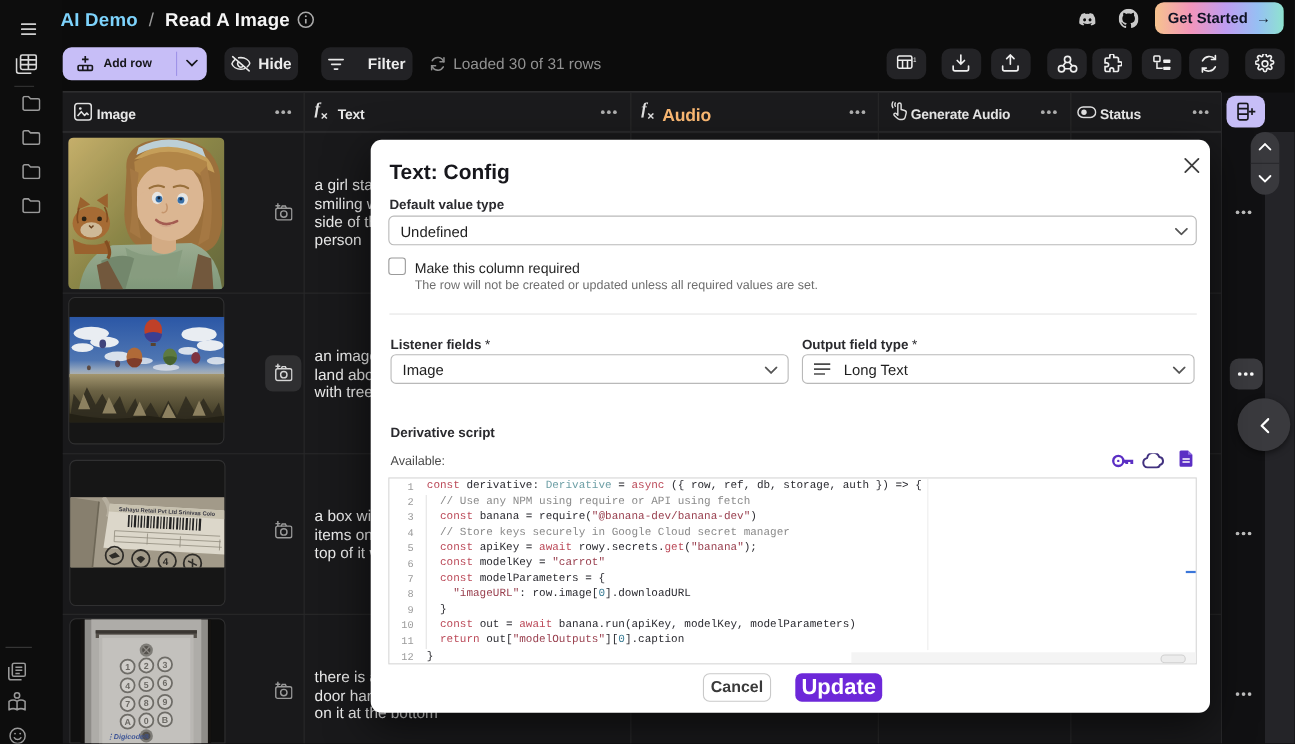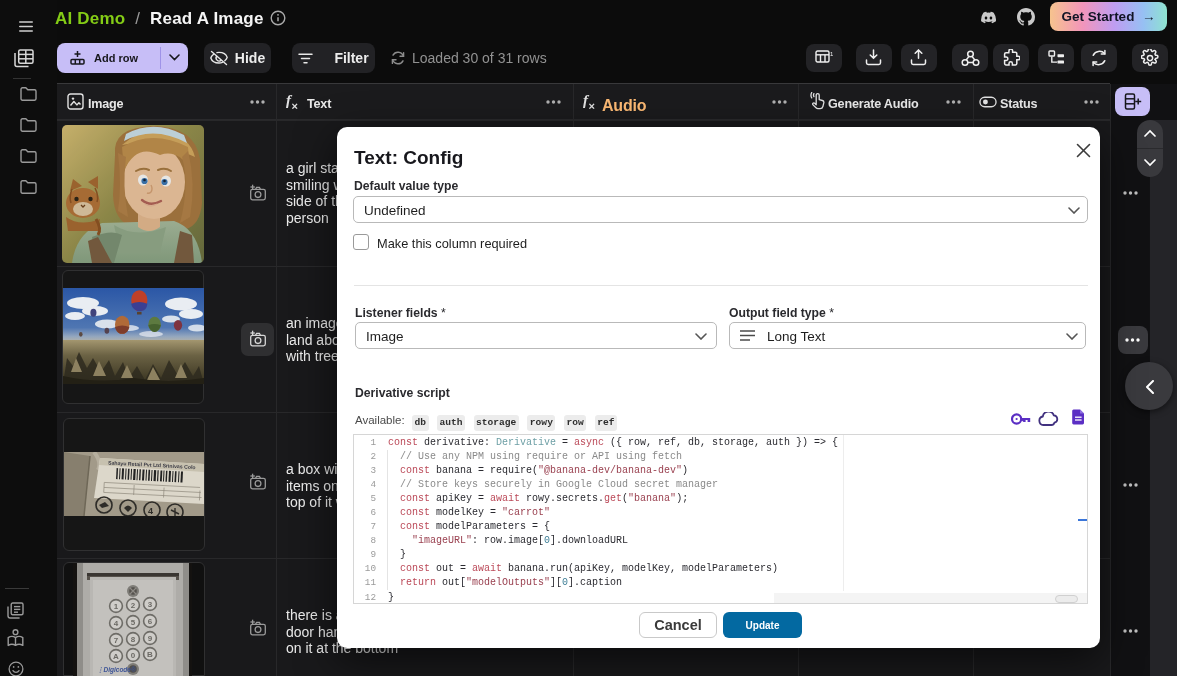--- a/index.html
+++ b/index.html
@@ -68,21 +68,21 @@
 </svg>
 <svg class="abs" style="left:8px;top:661px" width="16" height="16" viewBox="0 0 17 17">
   <g fill="none" stroke="#9a9a9a" stroke-width="1.4">
     <circle cx="8.5" cy="8.5" r="7.3"></circle>
     <path d="M5.3 10.2 a3.7 3.7 0 0 0 6.4 0" stroke-linecap="round"></path>
   </g>
   <circle cx="6" cy="6.3" r="0.9" fill="#9a9a9a"></circle>
     <circle cx="11" cy="6.3" r="0.9" fill="#9a9a9a"></circle>
 </svg>
 
-<div class="abs" style="left:55px;top:9px;font-size:17px;font-weight:bold;letter-spacing:0.2px;color:#f5f5f5;"><span style="color:#84cc16;">AI Demo</span>&nbsp;&nbsp;<span style="color:#9a9a9a;font-weight:400;">/</span>&nbsp;&nbsp;Read A Image</div>
+<div class="abs" style="left:55px;top:9px;font-size:17px;font-weight:bold;letter-spacing:0.2px;color:#f5f5f5;"><span style="color:#7dd3fc;">AI Demo</span>&nbsp;&nbsp;<span style="color:#9a9a9a;font-weight:400;">/</span>&nbsp;&nbsp;Read A Image</div>
 <svg class="abs" style="left:270px;top:10px" width="16" height="16" viewBox="0 0 16 16">
   <circle cx="8" cy="8" r="6.8" fill="none" stroke="#aaa" stroke-width="1.4"></circle>
   <circle cx="8" cy="4.8" r="0.9" fill="#aaa"></circle>
     <line x1="8" y1="7.3" x2="8" y2="11.3" stroke="#aaa" stroke-width="1.5"></line>
 </svg>
 
 <svg class="abs" style="left:981px;top:10px" width="15" height="15" viewBox="0 0 24 24" fill="#c9c9c9">
   <path d="M20.3 4.4A19.8 19.8 0 0 0 15.4 2.9c-.2.4-.5 1-.6 1.4a18.3 18.3 0 0 0-5.5 0C9.1 3.8 8.8 3.3 8.6 2.9A19.7 19.7 0 0 0 3.7 4.4 20.4 20.4 0 0 0 .2 18.1a19.9 19.9 0 0 0 6 3c.5-.7.9-1.4 1.3-2.1-.7-.3-1.4-.6-2-1l.5-.4a14.2 14.2 0 0 0 12.1 0l.5.4c-.7.4-1.3.7-2 1 .4.8.8 1.5 1.3 2.1a19.9 19.9 0 0 0 6-3A20.3 20.3 0 0 0 20.3 4.4ZM8 15.3c-1.2 0-2.1-1.1-2.1-2.4S6.8 10.5 8 10.5s2.2 1.1 2.1 2.4c0 1.3-1 2.4-2.1 2.4Zm7.9 0c-1.2 0-2.1-1.1-2.1-2.4s.9-2.4 2.1-2.4 2.2 1.1 2.1 2.4c0 1.3-.9 2.4-2.1 2.4Z"></path>
 </svg>
 
@@ -615,20 +615,21 @@
 
   <div class="abs" style="left:17px;top:52px;font-size:12.2px;font-weight:bold;color:#2a2a2e;">Default value type</div>
   <div class="abs" style="left:16px;top:69px;width:735px;height:27px;border:1px solid #b9b9b9;border-radius:5px;"></div>
   <div class="abs" style="left:27px;top:76px;font-size:13.5px;color:#1e1e1e;">Undefined</div>
   <svg class="abs" style="left:731px;top:80px" width="12" height="7" viewBox="0 0 12 7">
       <path d="M1 1 l5 5 5-5" fill="none" stroke="#555" stroke-width="1.6" stroke-linecap="round"></path>
     </svg>
 
   <div class="abs" style="left:16px;top:107px;width:16px;height:16px;border:1.5px solid #9a9a9a;border-radius:3px;"></div>
   <div class="abs" style="left:40px;top:109px;font-size:12.8px;color:#1e1e1e;">Make this column required</div>
+  <div class="abs" style="left:40px;top:127px;font-size:11.4px;color:#6e6e6e;">The row will not be created or updated unless all required values are set.</div>
 
   <div class="abs" style="left:17px;top:158px;width:734px;height:1px;background:#e4e4e4;"></div>
 
   <div class="abs" style="left:18px;top:179px;font-size:12.2px;font-weight:bold;color:#2a2a2e;">Listener fields&nbsp;<span style="font-weight:400">*</span></div>
   <div class="abs" style="left:18px;top:195px;width:362px;height:27px;border:1px solid #b9b9b9;border-radius:5px;"></div>
   <div class="abs" style="left:29px;top:202px;font-size:13.5px;color:#1e1e1e;">Image</div>
   <svg class="abs" style="left:358px;top:206px" width="12" height="7" viewBox="0 0 12 7">
       <path d="M1 1 l5 5 5-5" fill="none" stroke="#555" stroke-width="1.6" stroke-linecap="round"></path>
     </svg>
 
@@ -643,21 +644,20 @@
     </svg>
   <div class="abs" style="left:430px;top:202px;font-size:13.5px;color:#1e1e1e;">Long Text</div>
   <svg class="abs" style="left:729px;top:206px" width="12" height="7" viewBox="0 0 12 7">
       <path d="M1 1 l5 5 5-5" fill="none" stroke="#555" stroke-width="1.6" stroke-linecap="round"></path>
     </svg>
 
 
   <div class="abs" style="left:18px;top:259px;font-size:12.2px;font-weight:bold;color:#2a2a2e;">Derivative script</div>
 
   <div class="abs" style="left:18px;top:287px;font-size:11.5px;color:#4a4a4a;">Available:</div>
-  <div class="abs chips" style="left:75px;top:284px;"><span>db</span><span>auth</span><span>storage</span><span>rowy</span><span>row</span><span>ref</span></div>
 
   <svg class="abs" style="left:674px;top:285px" width="20" height="14" viewBox="0 0 20 14">
     <circle cx="5.6" cy="7" r="4.6" fill="none" stroke="#5b2fc4" stroke-width="2.2"></circle>
     <circle cx="5.6" cy="7" r="1.1" fill="#5b2fc4"></circle>
     <path d="M10.2 5.9 h9 v4 h-2.6 v-2 h-2 v2 h-2 l-2.4-2" fill="#5b2fc4"></path>
   </svg>
   <svg class="abs" style="left:701px;top:285px" width="21" height="14" viewBox="0 0 21 14">
       <path d="M5.3 13 a4.3 4.3 0 0 1-.5-8.5 5.7 5.7 0 0 1 11-1.1 3.7 3.7 0 0 1 .6 7.3 q-0.6 2.3 -3 2.3 Z" fill="none" stroke="#41317f" stroke-width="1.8" stroke-linejoin="round"></path>
     </svg>
   <svg class="abs" style="left:735px;top:282px" width="13" height="16" viewBox="0 0 13 16">
@@ -681,15 +681,15 @@
   <i class="k">const</i> modelParameters = {
     <i class="s">"imageURL"</i>: row.image[<i class="n">0</i>].downloadURL
   }
   <i class="k">const</i> out = <i class="k">await</i> banana.run(apiKey, modelKey, modelParameters)
   <i class="k">return</i> out[<i class="s">"modelOutputs"</i>][<i class="n">0</i>].caption
 }</div>
     <div class="abs" style="left:724px;top:84px;width:10px;height:2px;background:#3b76d9;"></div>
     <div class="abs" style="left:701px;top:160px;width:23px;height:8px;background:#ececec;border-radius:4px;border:1px solid #d0d0d0;"></div>
   </div>
 
-  <div class="abs" style="left:302px;top:485px;width:78px;height:26px;background:#fff;border:1px solid #c9c9c9;border-radius:6px;display:flex;align-items:center;justify-content:center;font-size:14.5px;font-weight:bold;color:#3a3a3a;">Cancel</div>
-  <div class="abs" style="left:386px;top:485px;width:79px;height:26px;background:#0369a1;border-radius:6px;display:flex;align-items:center;justify-content:center;font-size:10px;font-weight:bold;color:#fff;">Update</div>
+  <div class="abs" style="left:302px;top:485px;width:62px;height:26px;background:#fff;border:1px solid #c9c9c9;border-radius:6px;display:flex;align-items:center;justify-content:center;font-size:14.5px;font-weight:bold;color:#3a3a3a;">Cancel</div>
+  <div class="abs" style="left:386px;top:485px;width:79px;height:26px;background:#6d28d9;border-radius:6px;display:flex;align-items:center;justify-content:center;font-size:20px;font-weight:bold;color:#fff;">Update</div>
 </div>
 
 </body></html>

